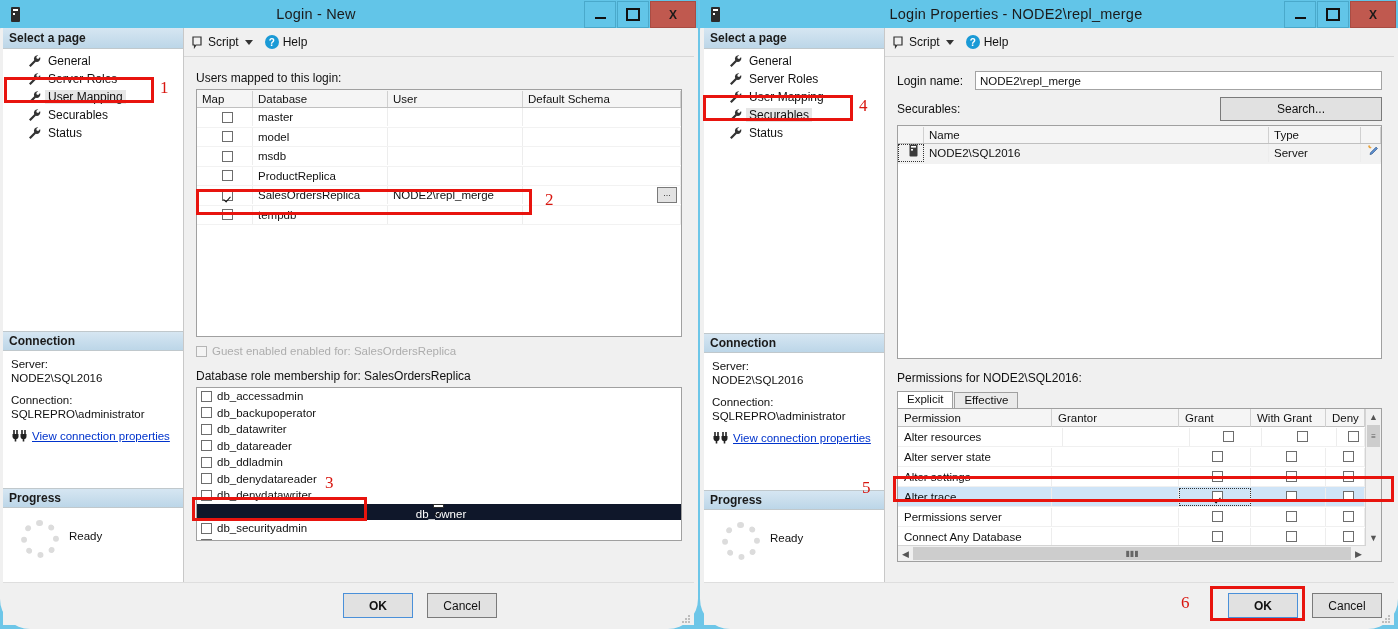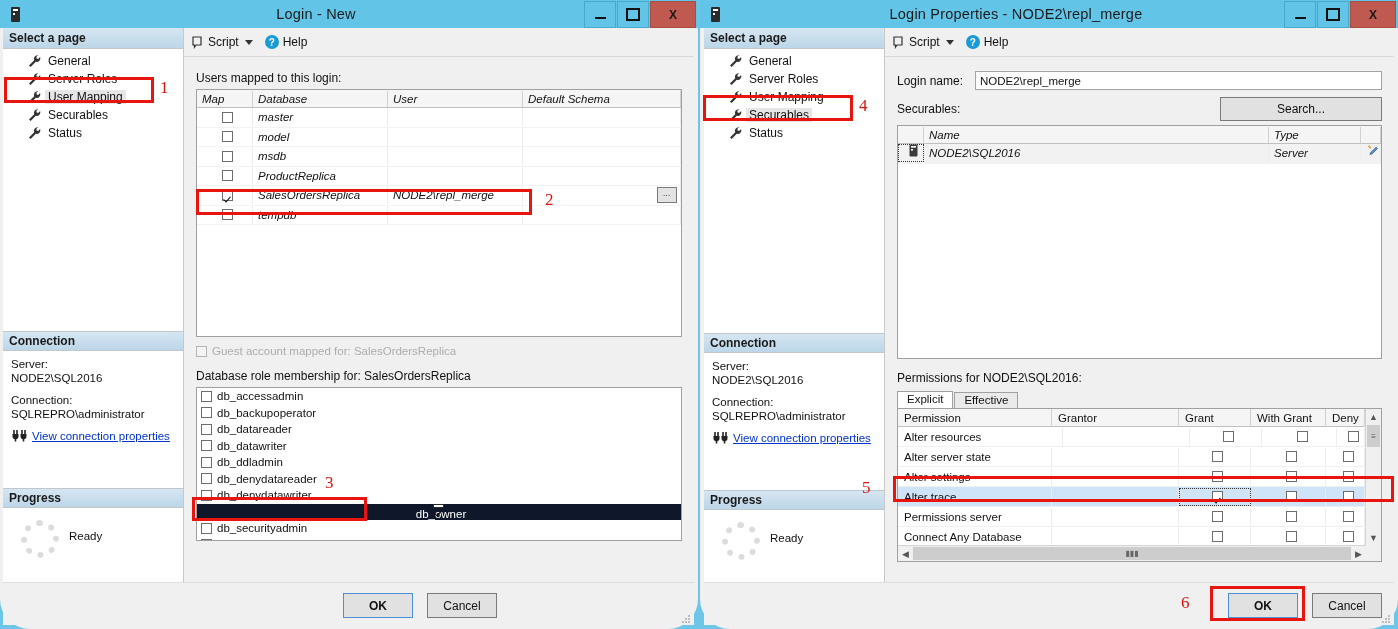--- a/index.html
+++ b/index.html
@@ -57,21 +57,21 @@
   .tbitem{display:flex;align-items:center;margin-right:12px;font-size:12px;color:#111;}
   .script-glyph{width:14px;height:14px;margin-right:4px;}
   .caret{width:0;height:0;border-left:4px solid transparent;border-right:4px solid transparent;border-top:5px solid #333;margin-left:6px;}
   .help-icon{width:14px;height:14px;border-radius:50%;background:#1a9ad6;color:#fff;font-size:10px;font-weight:bold;
              display:flex;align-items:center;justify-content:center;margin-right:4px;}
 
   .pane{position:absolute;left:0;right:0;top:29px;bottom:0;padding:14px 12px 0 12px;box-sizing:border-box;}
   .fieldlabel{font-size:12px;color:#111;margin-bottom:4px;}
 
   
-  .grid{border:1px solid #a0a0a0;background:#fff;overflow:hidden;font-style:italic;}
+  .grid{border:1px solid #a0a0a0;background:#fff;overflow:hidden;}
   .ghead{display:flex;background:#f5f5f5;border-bottom:1px solid #c0c0c0;height:17px;align-items:center;}
   .ghead .gc{font-size:11.5px;color:#111;padding-left:5px;border-right:1px solid #d0d0d0;line-height:16px;height:16px;box-sizing:border-box;overflow:hidden;white-space:nowrap;}
   .grow{display:flex;height:18.5px;align-items:center;border-bottom:1px solid #f2f2f2;}
   .grow .gc{font-size:11.5px;color:#111;padding-left:5px;border-right:1px solid #ededed;height:18px;line-height:18px;box-sizing:border-box;overflow:hidden;white-space:nowrap;}
   .cbcell{display:flex;align-items:center;justify-content:center;}
   .cb{width:11px;height:11px;border:1px solid #6d6d6d;background:#fff;display:inline-block;position:relative;box-sizing:border-box;}
   .cb.on:after{content:"";position:absolute;left:2px;top:4px;width:3px;height:6px;border:solid #111;border-width:0 1.6px 1.6px 0;transform:rotate(42deg);}
   .cb.dis{border-color:#b5b5b5;background:#f4f4f4;}
   .ellipsis-btn{width:18px;height:14px;border:1px solid #7a7a7a;background:#e3e3e3;font-size:9px;line-height:11px;text-align:center;color:#333;}
 
@@ -295,41 +295,41 @@
                   <span class="cb"></span>
                 </div>
               <div class="gc" style="width:135px">tempdb</div>
               <div class="gc" style="width:135px"></div>
               <div class="gc" style="flex:1"></div>
             </div>
           </div>
 
           <div class="guest-row">
             <span class="cb dis"></span>
-            <span>Guest account mapped for: SalesOrdersReplica</span>
+            <span>Guest enabled enabled for: SalesOrdersReplica</span>
           </div>
 
           <div class="fieldlabel" style="margin-top:12px">Database role membership for: SalesOrdersReplica</div>
 
           <div class="listbox" style="height:152px">
             <div class="lrow">
                 <span class="cb"></span>
                 <span>db_accessadmin</span>
               </div>
             <div class="lrow">
                 <span class="cb"></span>
                 <span>db_backupoperator</span>
               </div>
             <div class="lrow">
                 <span class="cb"></span>
+                <span>db_datawriter</span>
+              </div>
+            <div class="lrow">
+                <span class="cb"></span>
                 <span>db_datareader</span>
-              </div>
-            <div class="lrow">
-                <span class="cb"></span>
-                <span>db_datawriter</span>
               </div>
             <div class="lrow">
                 <span class="cb"></span>
                 <span>db_ddladmin</span>
               </div>
             <div class="lrow">
                 <span class="cb"></span>
                 <span>db_denydatareader</span>
               </div>
             <div class="lrow">

